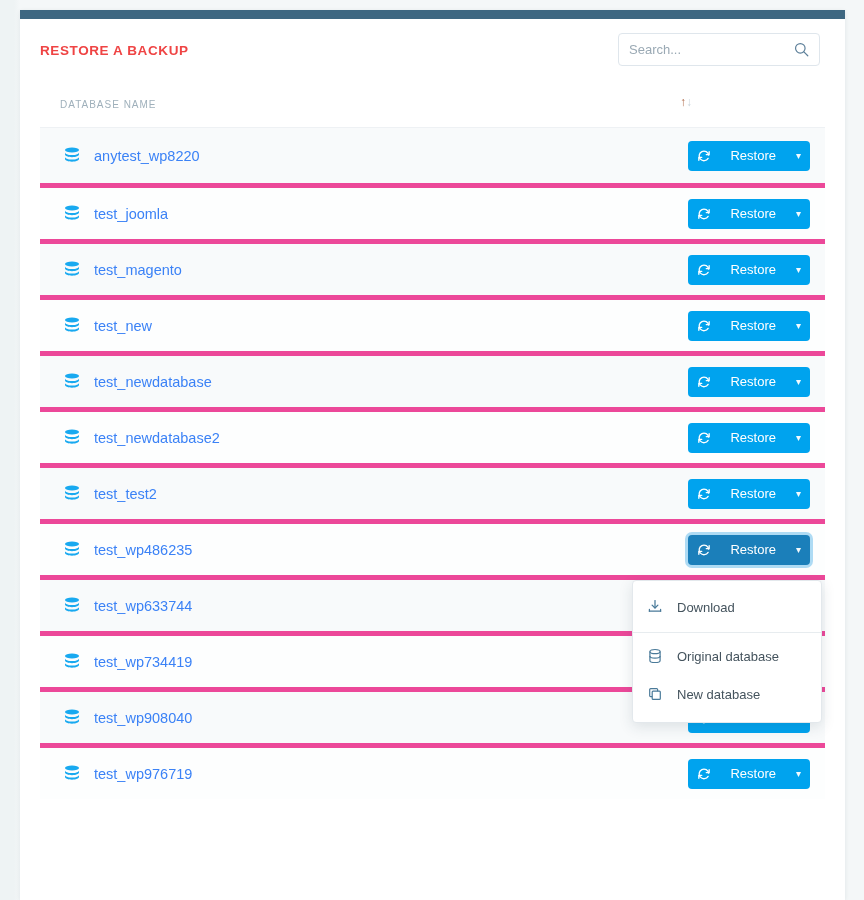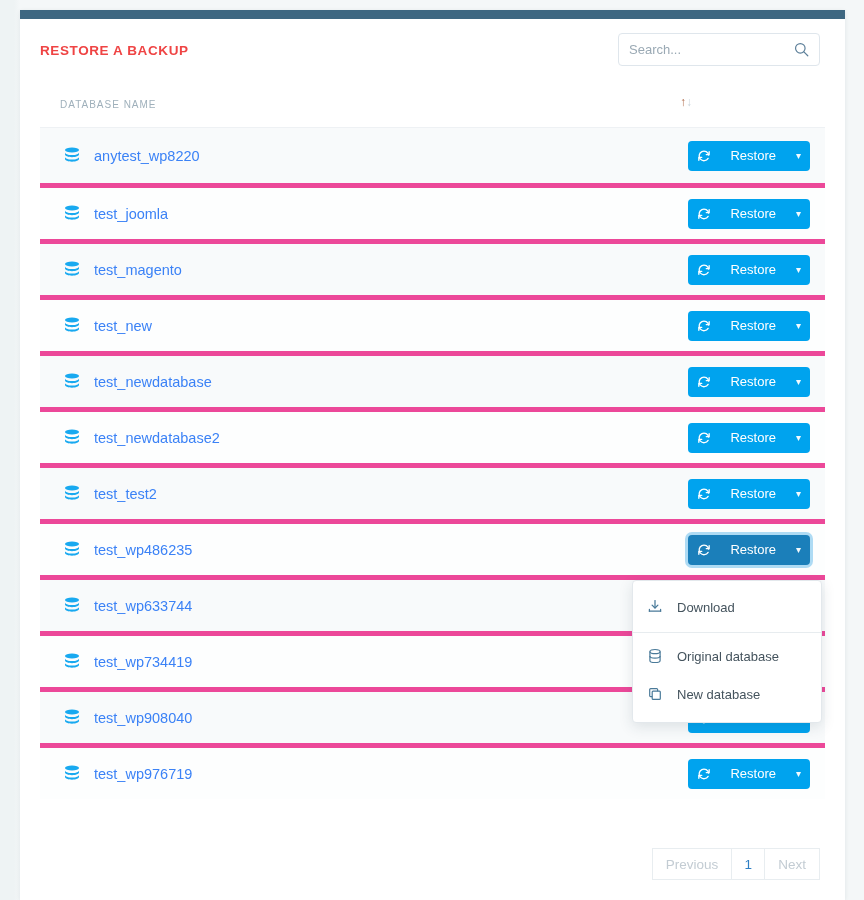--- a/index.html
+++ b/index.html
@@ -506,19 +506,14 @@
       <span class="dd-icon">
         <svg viewBox="0 0 16 16" width="16" height="16" fill="none" stroke="currentColor" stroke-width="1.2" stroke-linejoin="round">
           <rect x="5.2" y="5.2" width="8.1" height="8.1" rx="0.9"></rect>
           <path d="M10.6 5.2V3.6a.9.9 0 0 0-.9-.9H3.6a.9.9 0 0 0-.9.9v6.1a.9.9 0 0 0 .9.9h1.6"></path>
         </svg>
       </span>
       <span>New database</span>
     </div>
   </div>
 
-  <div id="pagination">
-    <div class="pg-btn">Previous</div>
-    <div class="pg-btn page-num">1</div>
-    <div class="pg-btn">Next</div>
-  </div>
 
 </div>
 
 </body></html>

